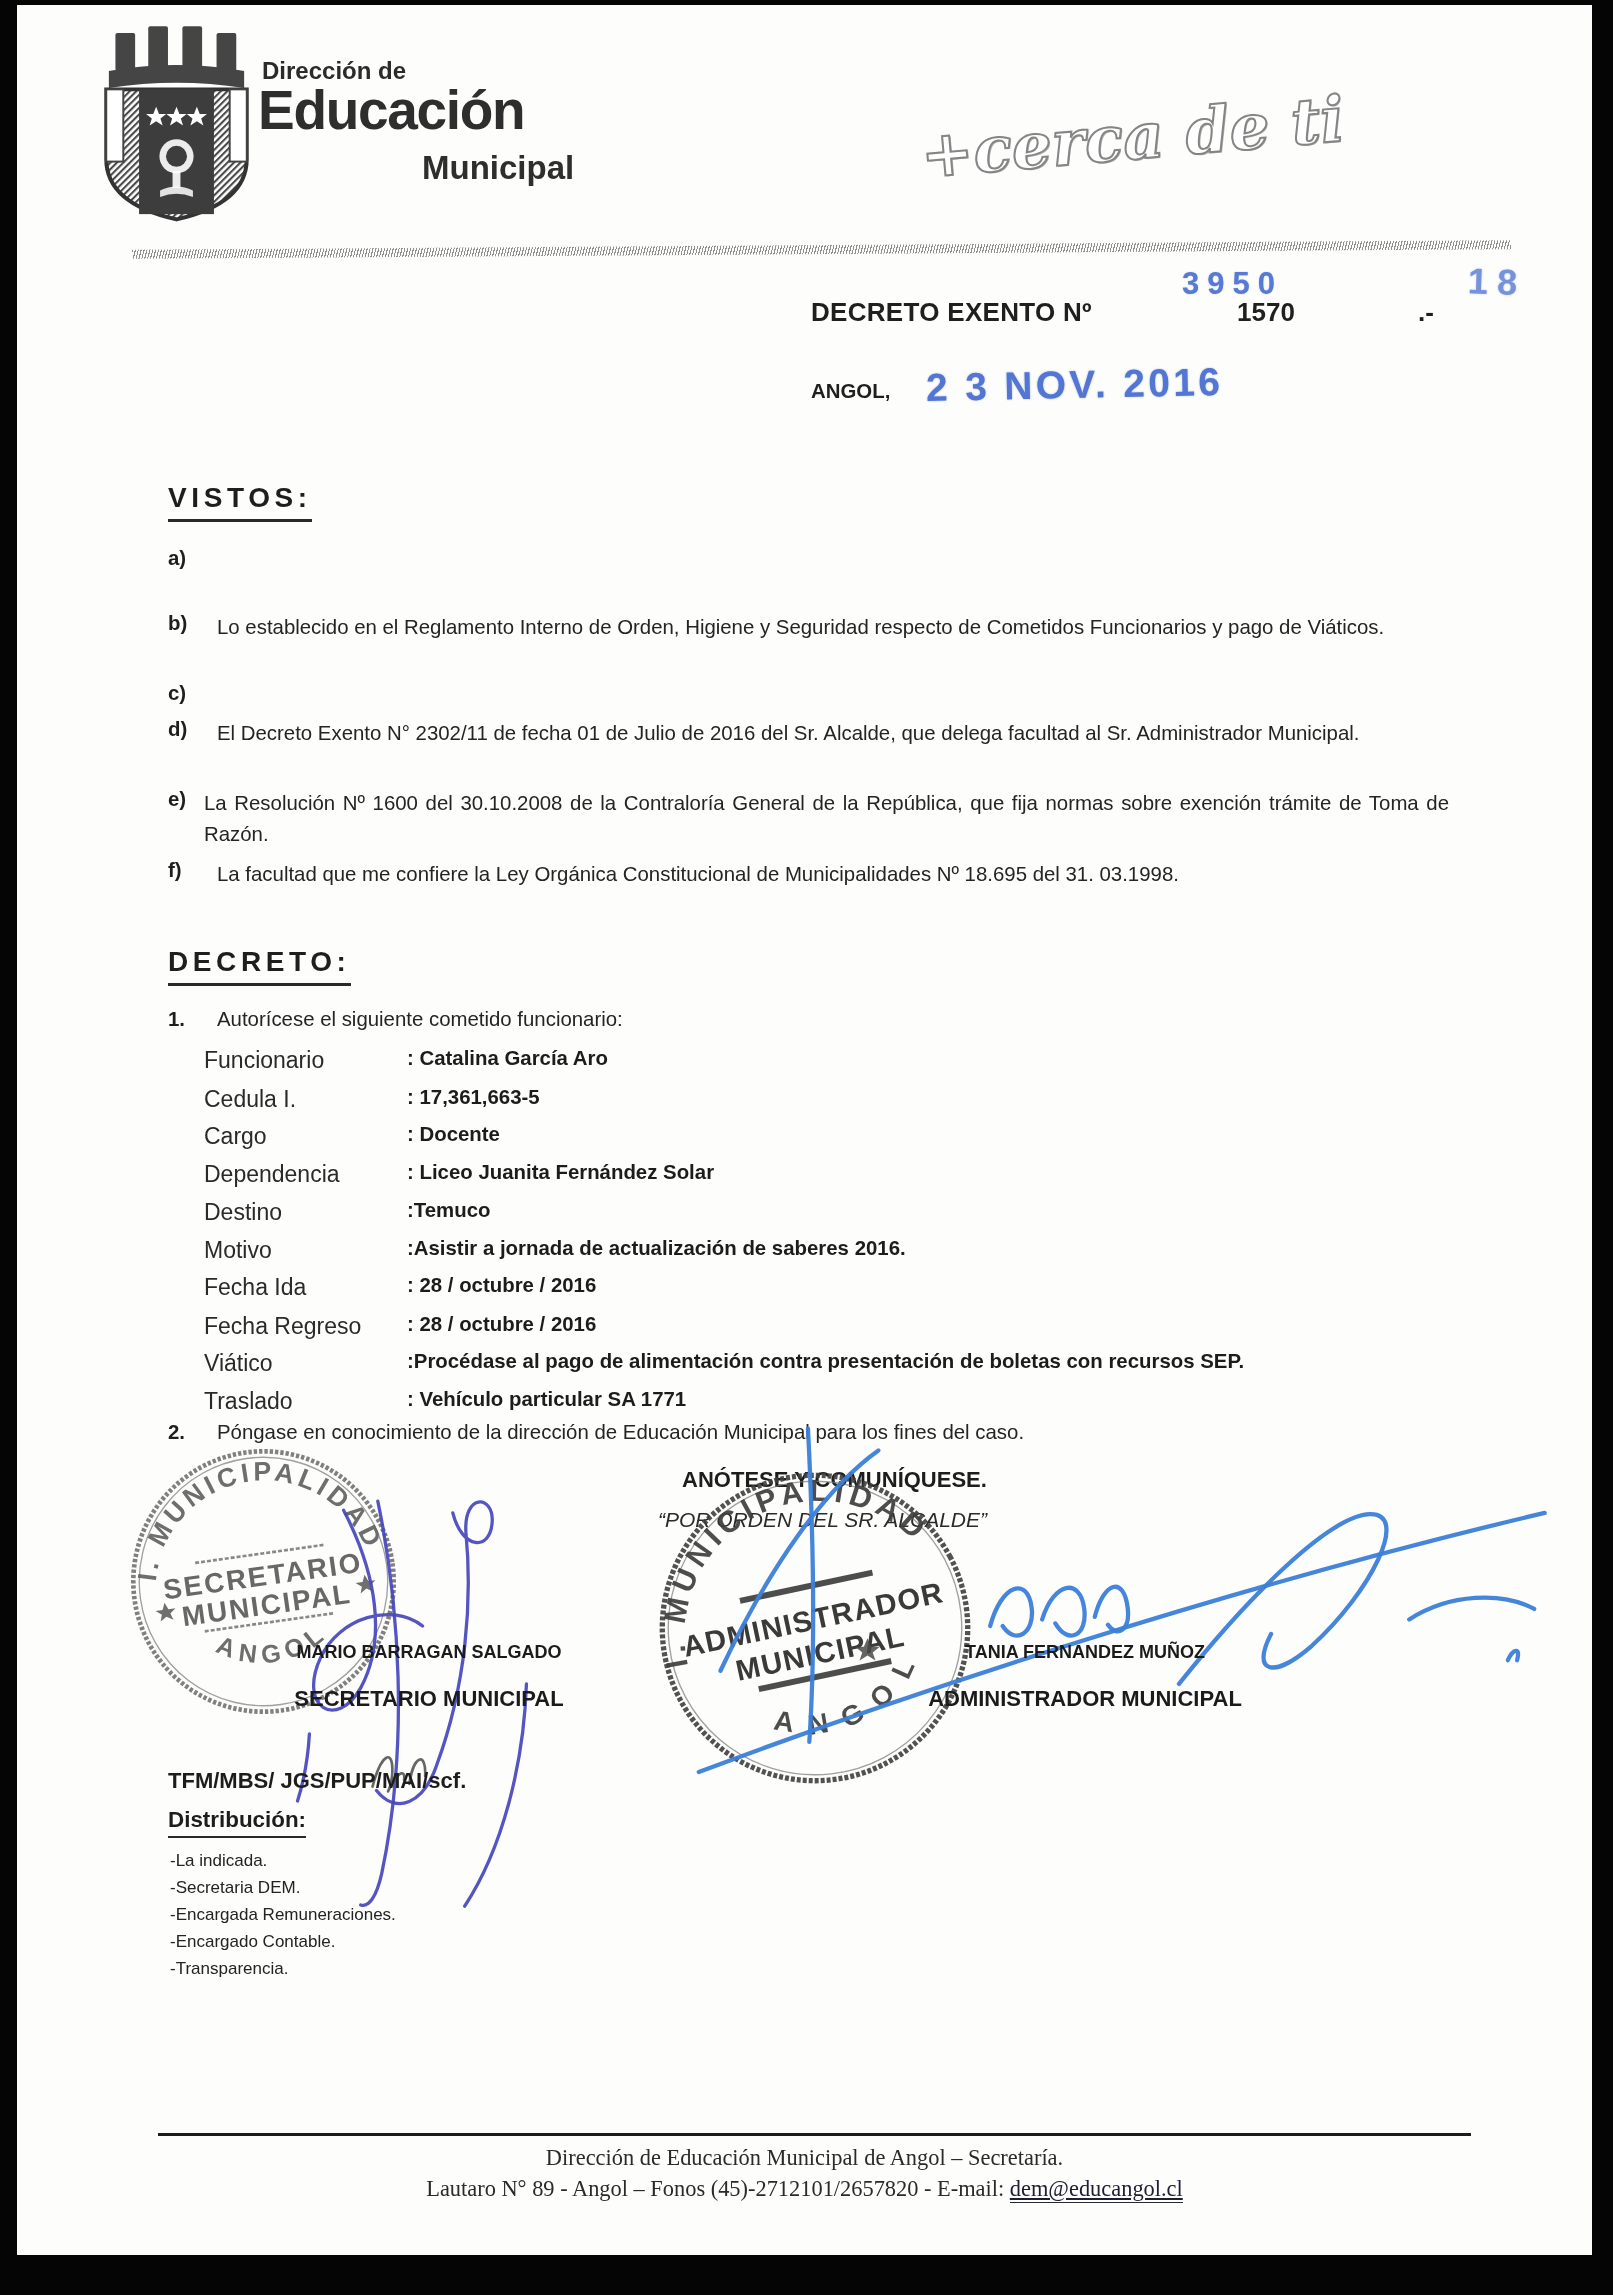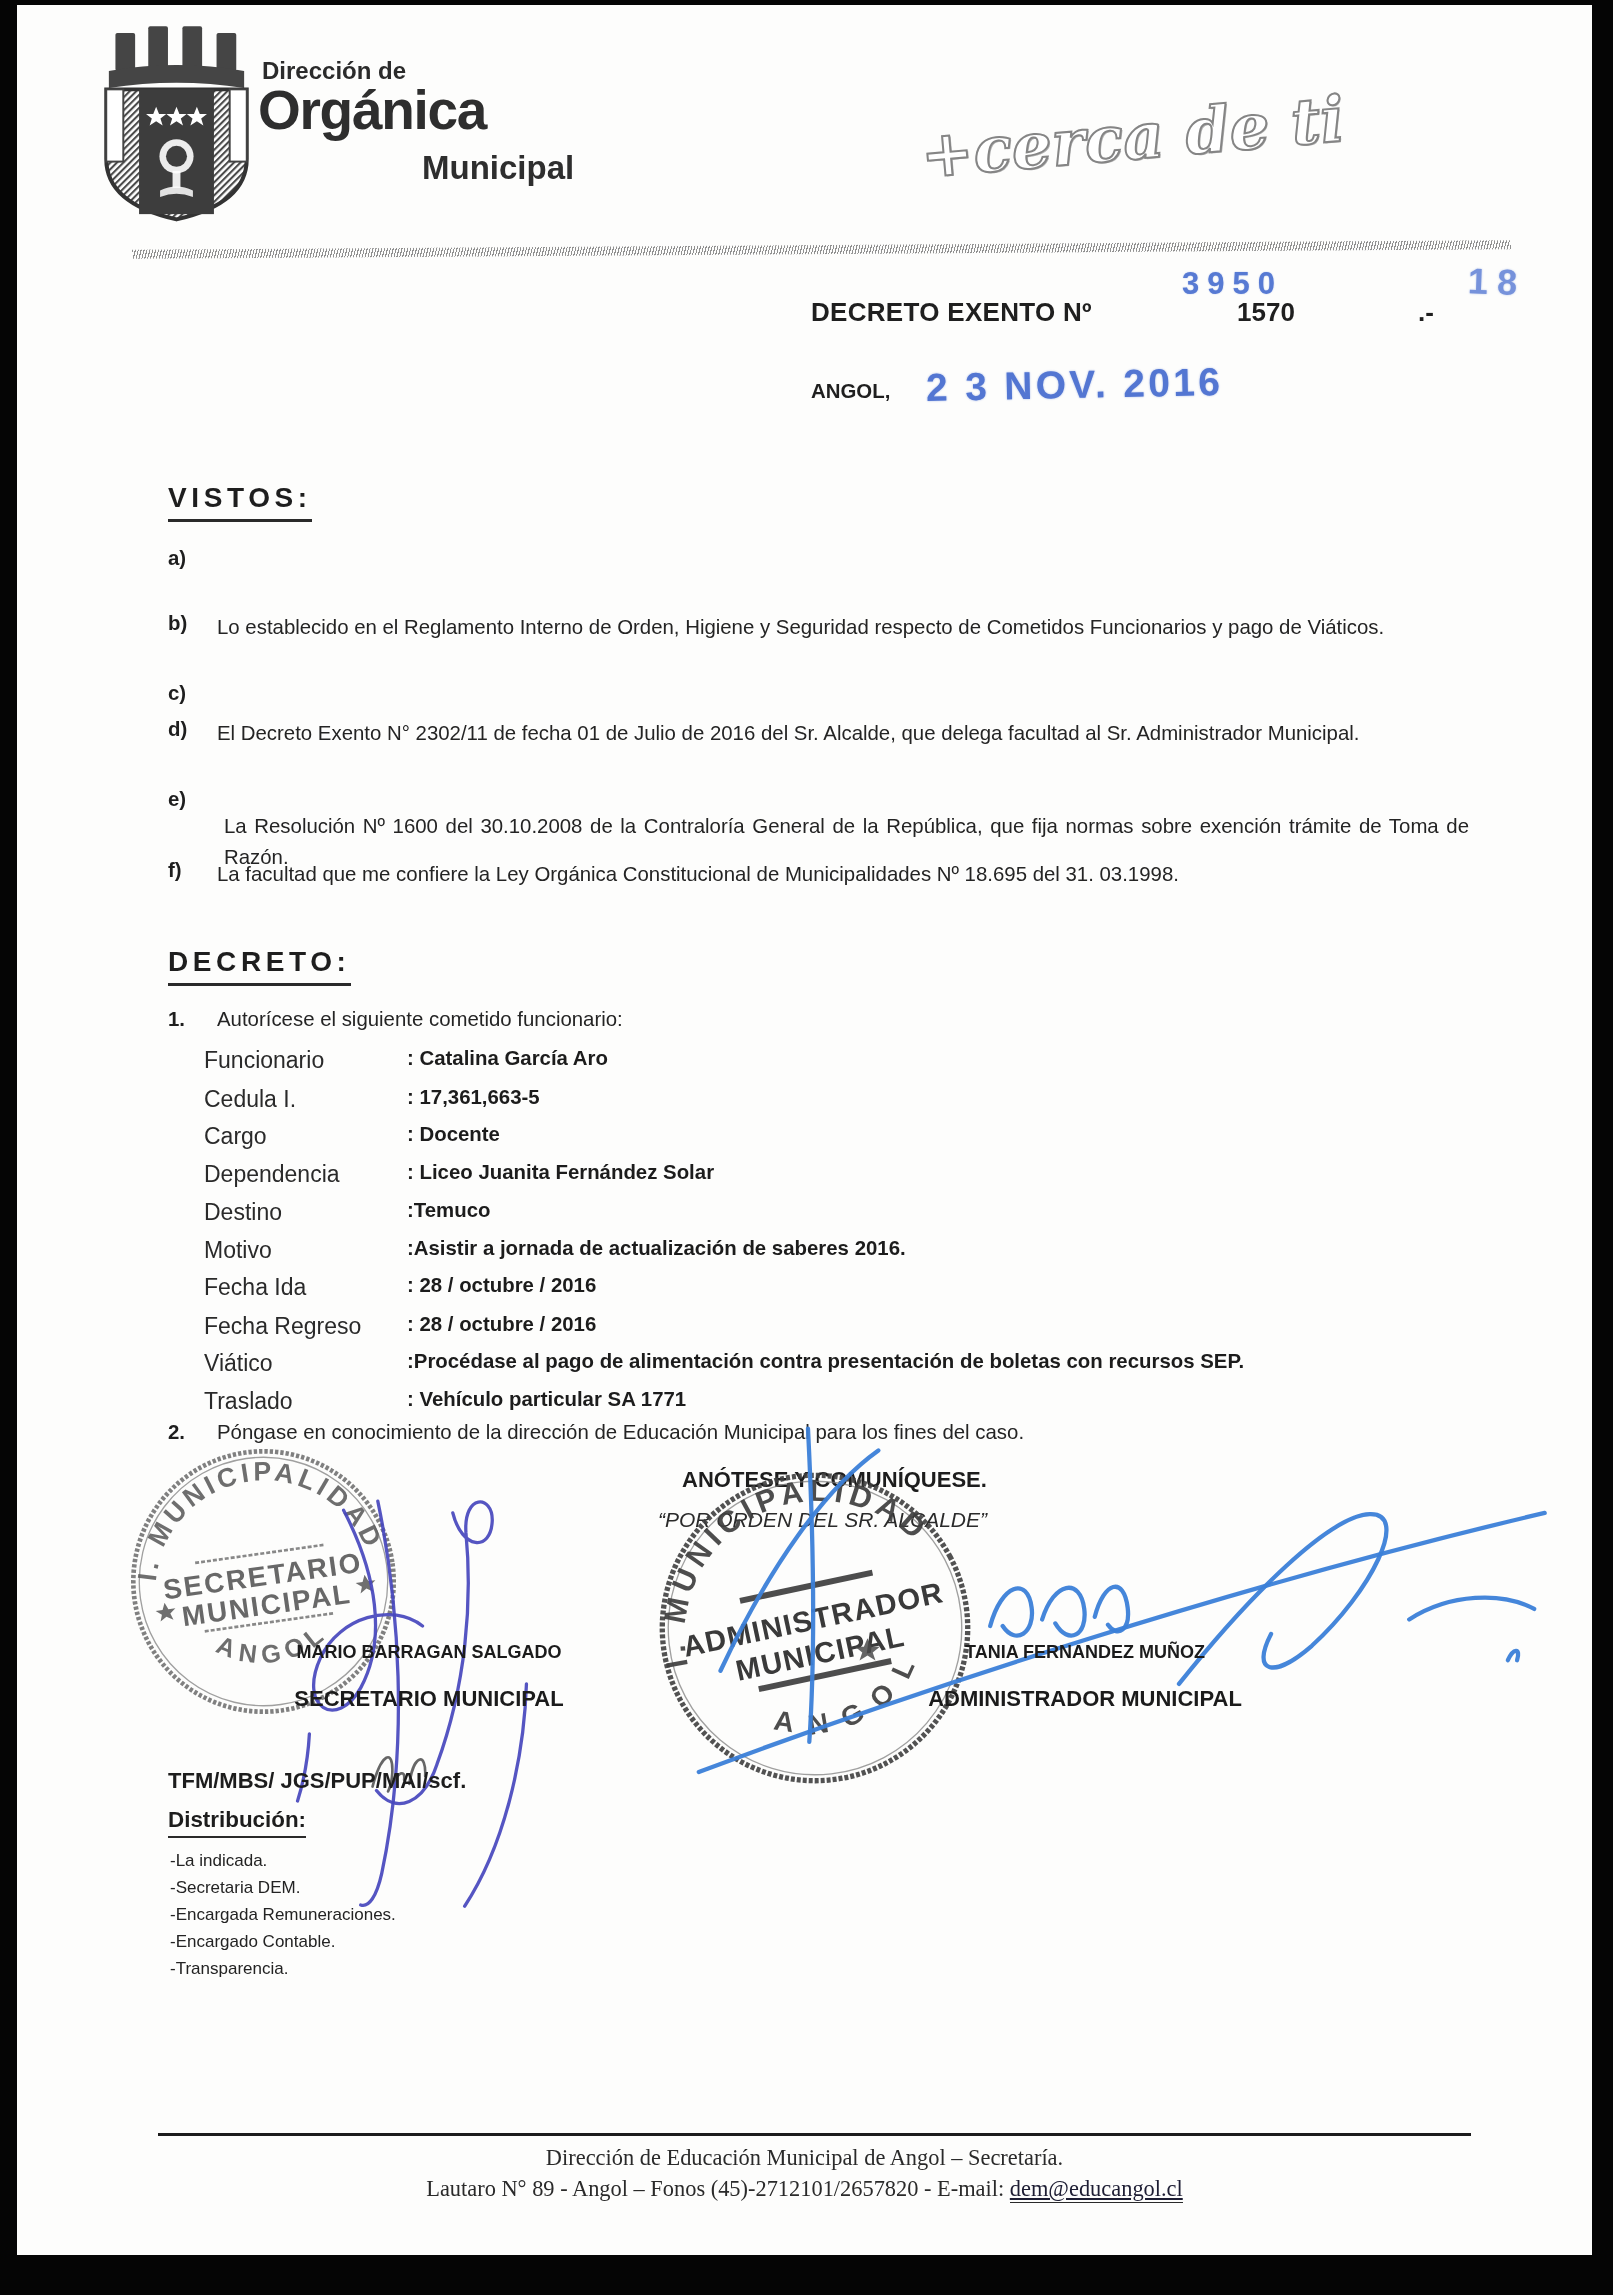--- a/index.html
+++ b/index.html
@@ -110,21 +110,21 @@
 
     <g>
       <circle cx="121" cy="200" r="26" fill="#fff" opacity=".9"></circle>
       <circle cx="121" cy="200" r="16" fill="#3d3d3d"></circle>
       <rect x="115" y="222" width="12" height="26" fill="#fff" opacity=".9"></rect>
       <path d="M96 252 Q121 240 146 252 L146 262 Q121 252 96 262 Z" fill="#fff" opacity=".85"></path>
     </g>
   </svg>
 
   <div class="abs logo-line1" style="left:262px;top:57px;">Dirección de</div>
-  <div class="abs logo-line2" style="left:258px;top:83px;">Orgánica</div>
+  <div class="abs logo-line2" style="left:258px;top:83px;">Educación</div>
   <div class="abs logo-line3" style="left:422px;top:149px;">Municipal</div>
 
   <div class="abs slogan" style="left:920px;top:100px;">+cerca de ti</div>
 
   <div class="abs hatch-rule" style="left:132px;top:245px;width:1379px;"></div>
 
   <div class="abs stamp-blue stamp-3950" style="left:1182px;top:266px;">3950</div>
   <div class="abs stamp-blue corner-stamp" style="left:1468px;top:262px;width:99px;overflow:hidden;">18</div>
 
   <div class="abs decree-title" style="left:811px;top:297px;">DECRETO EXENTO Nº</div>
@@ -140,21 +140,21 @@
 
   <div class="abs vl" style="left:168px;top:612px;">b)</div>
   <div class="abs vi" style="left:217px;top:612px;">Lo establecido en el Reglamento Interno de Orden, Higiene y Seguridad respecto de Cometidos Funcionarios y pago de Viáticos.</div>
 
   <div class="abs vl" style="left:168px;top:682px;">c)</div>
 
   <div class="abs vl" style="left:168px;top:718px;">d)</div>
   <div class="abs vi" style="left:217px;top:718px;">El Decreto Exento N° 2302/11 de fecha 01 de Julio de 2016  del Sr. Alcalde, que delega  facultad al Sr. Administrador Municipal.</div>
 
   <div class="abs vl" style="left:168px;top:788px;">e)</div>
-  <div class="abs vi" style="left:224px;top:788px;margin-top:23px;">La Resolución Nº 1600 del 30.10.2008 de la Contraloría General de la República, que fija normas sobre exención trámite de Toma de Razón.</div>
+  <div class="abs vi" style="left:204px;top:788px;">La Resolución Nº 1600 del 30.10.2008 de la Contraloría General de la República, que fija normas sobre exención trámite de Toma de Razón.</div>
 
   <div class="abs vl" style="left:168px;top:859px;">f)</div>
   <div class="abs vi single" style="left:217px;top:859px;">La facultad que me confiere la Ley Orgánica Constitucional de Municipalidades Nº 18.695 del 31. 03.1998.</div>
 
   <div class="abs sec-head" style="left:168px;top:946px;">DECRETO:</div>
 
   <div class="abs num" style="left:168px;top:1008px;">1.</div>
   <div class="abs dtext" style="left:217px;top:1008px;">Autorícese  el siguiente cometido funcionario:</div>
 
   <div class="abs flabel" style="left:204px;top:1047px;">Funcionario</div>

